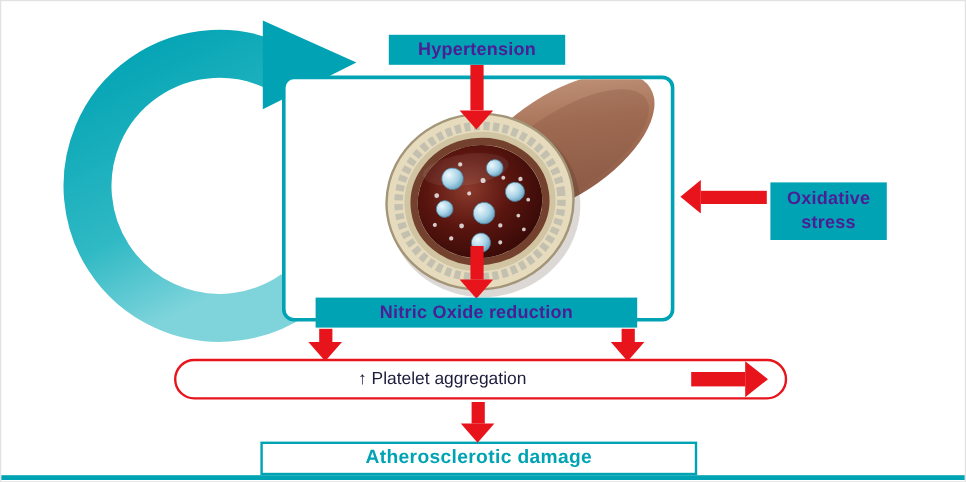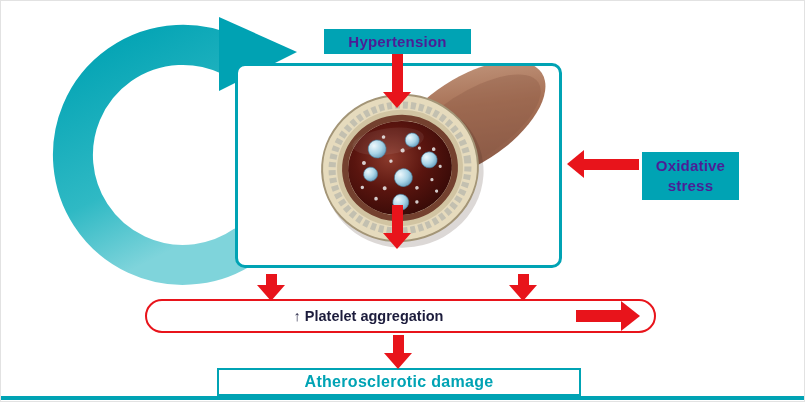--- a/index.html
+++ b/index.html
@@ -38,21 +38,21 @@
   .arr-left .shaft{height:11px;background:#e8141b;flex:1 1 auto;}
   .arr-right{display:flex;flex-direction:row;align-items:center;width:64px;height:30px;flex:0 0 auto;}
   .arr-right .shaft{height:12px;background:#e8141b;flex:1 1 auto;}
   .arr-right .head{width:0;height:0;border-top:15px solid transparent;border-bottom:15px solid transparent;border-left:19px solid #e8141b;}
   
   .pill{
     position:absolute;left:144px;top:298px;width:511px;height:34px;box-sizing:border-box;
     background:#fff;border:2px solid #e8141b;border-radius:18px;
     display:flex;align-items:center;z-index:2;padding:0 14px;
   }
-  .pill .lbl{flex:1 1 0;text-align:center;font-weight:bold;font-size:14.5px;color:#1c1c3c;white-space:nowrap;}
+  .pill .lbl{flex:1 1 0;text-align:center;font-weight:normal;font-size:14.5px;color:#1c1c3c;white-space:nowrap;}
   
   .outcome{
     position:absolute;left:216px;top:367px;width:364px;height:28px;box-sizing:border-box;
     background:#fff;border:2px solid #00a3b4;display:flex;align-items:center;justify-content:center;
     color:#00a3b4;font-weight:bold;font-size:16px;letter-spacing:.3px;z-index:2;
   }
   
   .cycle{position:absolute;left:30px;top:6px;width:300px;height:290px;z-index:0;}
   
   .bottom-rule{position:absolute;left:0;right:0;bottom:1px;height:4px;background:#00a3b4;z-index:5;}
@@ -133,20 +133,23 @@
           <circle cx="2" cy="10" r="9"></circle>
           <circle cx="-4" cy="34" r="8"></circle>
         </g>
       </g>
     </svg>
   </div>
 
   <div class="teal-box hypertension">
     <span>Hypertension</span>
   </div>
+  <div class="teal-box nitric">
+    <span>Nitric Oxide reduction</span>
+  </div>
   <div class="teal-box oxidative">
     <span>Oxidative stress</span>
   </div>
 
   <div class="arr-v a1">
     <div class="shaft"></div>
     <div class="head"></div>
   </div>
   <div class="arr-v a2">
     <div class="shaft"></div>

